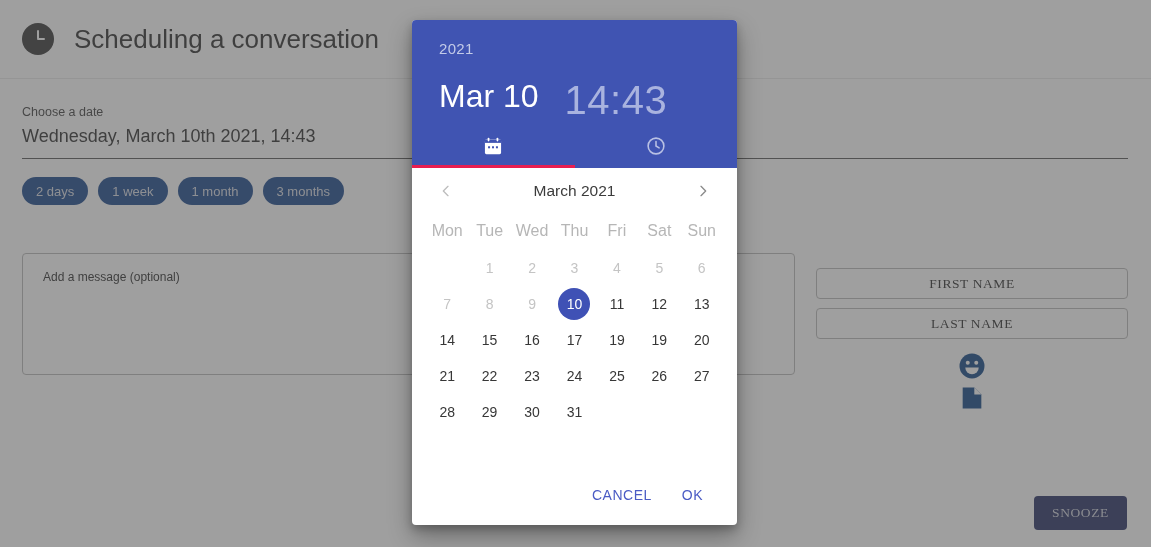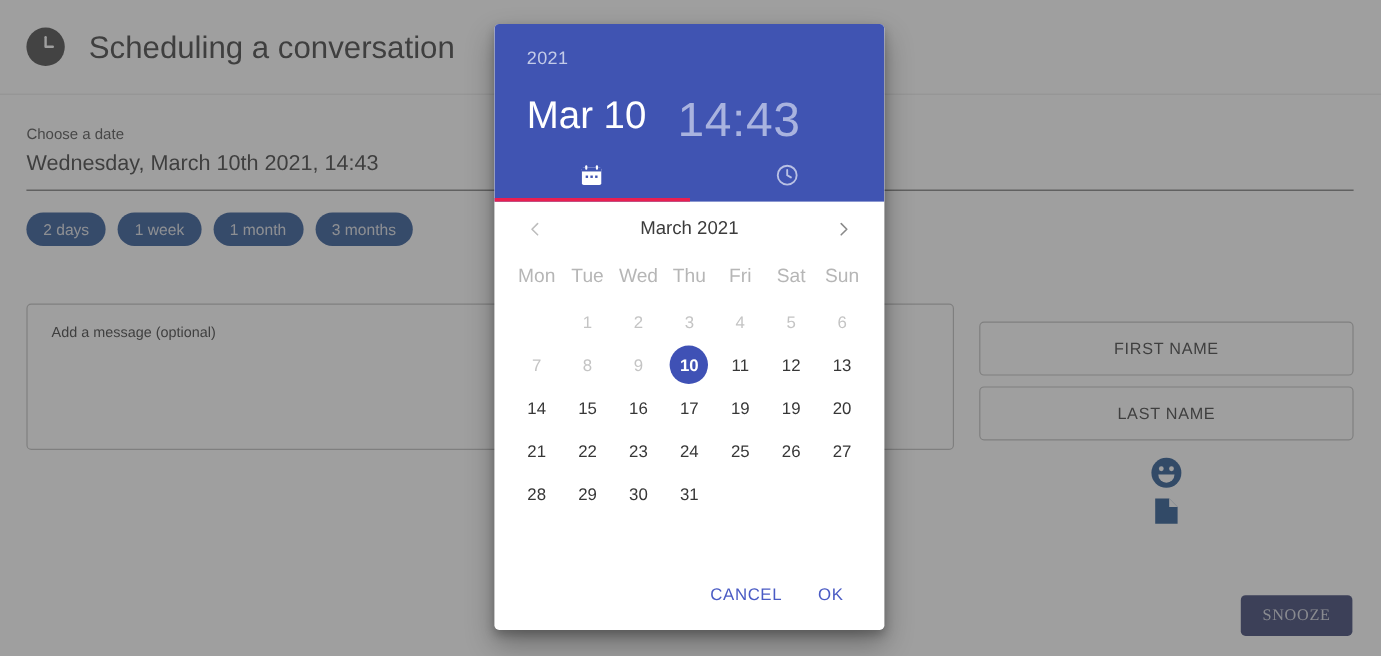--- a/index.html
+++ b/index.html
@@ -118,27 +118,27 @@
     position: absolute;
     left: 816px;
     top: 268px;
     width: 312px;
     display: flex;
     flex-direction: column;
     align-items: center;
   }
   .name-btn {
     width: 312px;
-    height: 45px;
+    height: 31px;
     border: 1px solid #b9b9b9;
     border-radius: 4px;
     background: #ffffff;
     color: #2b2b2b;
     font-size: 13.5px;
-    font-family: Liberation Sans, sans-serif;
+    font-family: Liberation Serif, serif;
     letter-spacing: .6px;
     cursor: pointer;
     margin-bottom: 9px;
   }
   .icon-btn {
     background: none; border: none; padding: 0;
     cursor: pointer; line-height: 0;
     margin-top: 3px;
   }
 
@@ -279,21 +279,21 @@
   .day.muted { color: #c4c4c4; }
   .day.empty { cursor: default; }
   .day .pill {
     width: 32px; height: 32px;
     display: flex; align-items: center; justify-content: center;
     border-radius: 50%;
   }
   .day.selected .pill {
     background: #3f51b5;
     color: #ffffff;
-    font-weight: 700;
+    font-weight: 400;
   }
 
   .pk-actions {
     display: flex;
     justify-content: flex-end;
     gap: 10px;
     padding: 0 10px 14px 10px;
     margin-top: auto;
   }
   .pk-action {

